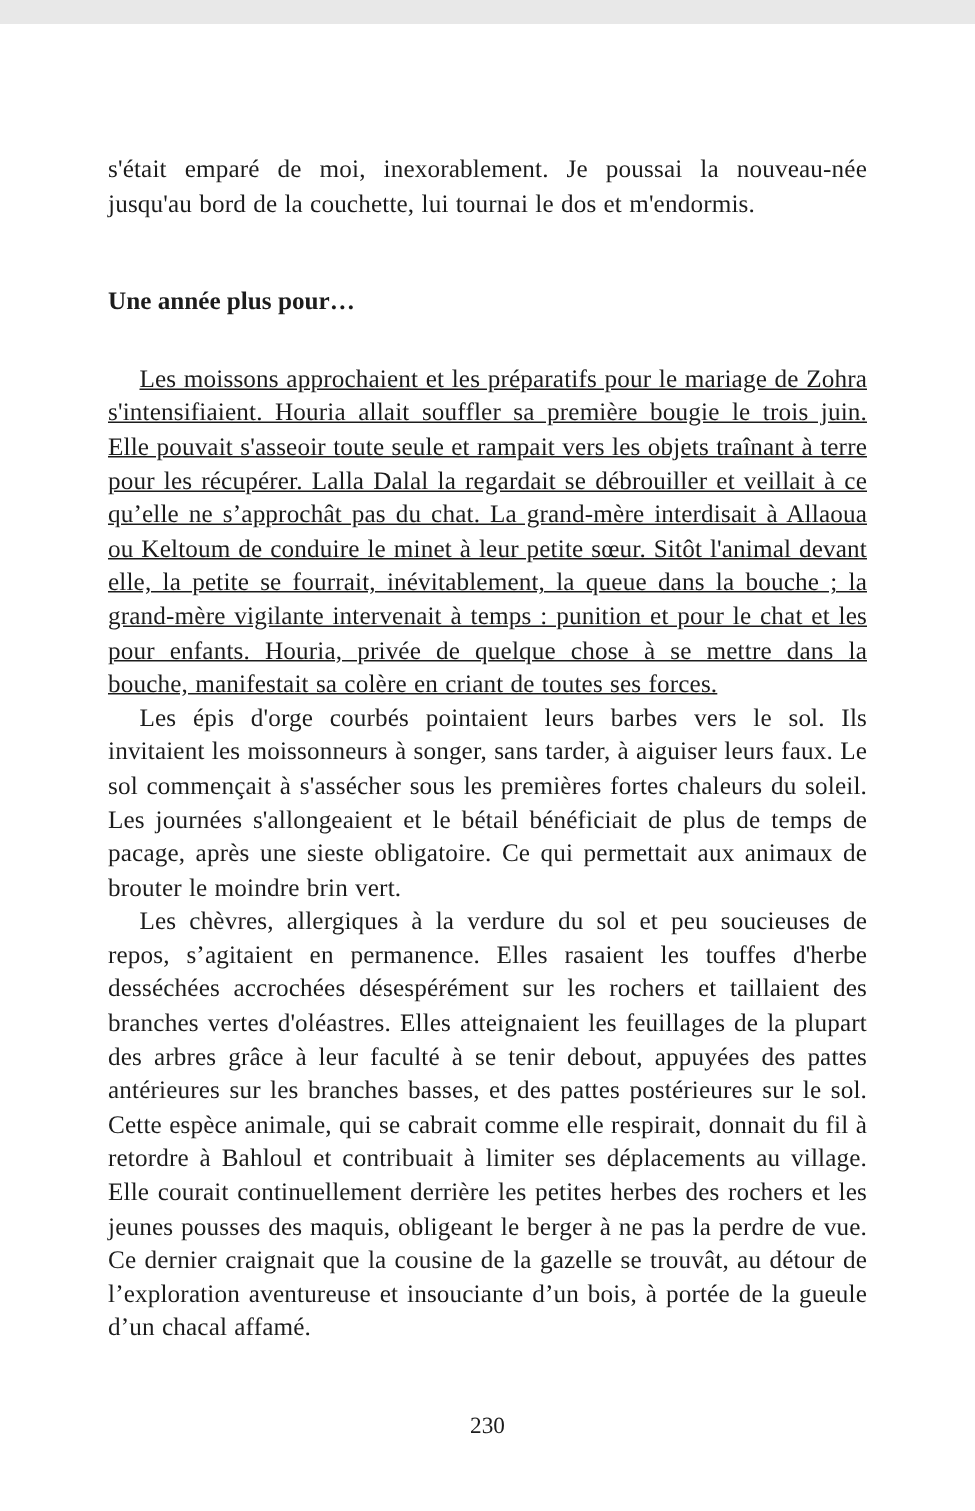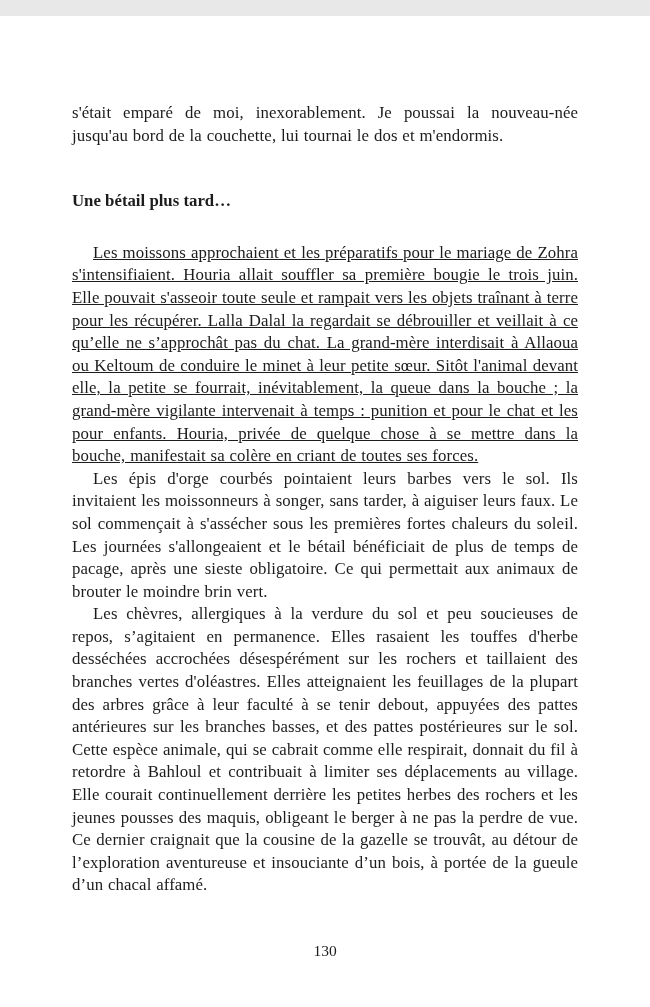--- a/index.html
+++ b/index.html
@@ -59,23 +59,23 @@
     color: #1c1c1c;
   }
 </style>
 </head>
 <body>
 
 <div class="book-page">
   <div class="text-block">
     <p class="para opening">s'était emparé de moi, inexorablement. Je poussai la nouveau-née jusqu'au bord de la couchette, lui tournai le dos et m'endormis.</p>
 
-    <h2 class="section-heading">Une bétail plus tard…</h2>
+    <h2 class="section-heading">Une année plus pour…</h2>
 
     <p class="para indented first-after-heading">Les moissons approchaient et les préparatifs pour le mariage de Zohra s'intensifiaient. Houria allait souffler sa première bougie le trois juin. Elle pouvait s'asseoir toute seule et rampait vers les objets traînant à terre pour les récupérer. Lalla Dalal la regardait se débrouiller et veillait à ce qu’elle ne s’approchât pas du chat. La grand-mère interdisait à Allaoua ou Keltoum de conduire le minet à leur petite sœur. Sitôt l'animal devant elle, la petite se fourrait, inévitablement, la queue dans la bouche ; la grand-mère vigilante intervenait à temps : punition et pour le chat et les pour enfants. Houria, privée de quelque chose à se mettre dans la bouche, manifestait sa colère en criant de toutes ses forces.</p>
 
     <p class="para indented">Les épis d'orge courbés pointaient leurs barbes vers le sol. Ils invitaient les moissonneurs à songer, sans tarder, à aiguiser leurs faux. Le sol commençait à s'assécher sous les premières fortes chaleurs du soleil. Les journées s'allongeaient et le bétail bénéficiait de plus de temps de pacage, après une sieste obligatoire. Ce qui permettait aux animaux de brouter le moindre brin vert.</p>
 
     <p class="para indented">Les chèvres, allergiques à la verdure du sol et peu soucieuses de repos, s’agitaient en permanence. Elles rasaient les touffes d'herbe desséchées accrochées désespérément sur les rochers et taillaient des branches vertes d'oléastres. Elles atteignaient les feuillages de la plupart des arbres grâce à leur faculté à se tenir debout, appuyées des pattes antérieures sur les branches basses, et des pattes postérieures sur le sol. Cette espèce animale, qui se cabrait comme elle respirait, donnait du fil à retordre à Bahloul et contribuait à limiter ses déplacements au village. Elle courait continuellement derrière les petites herbes des rochers et les jeunes pousses des maquis, obligeant le berger à ne pas la perdre de vue. Ce dernier craignait que la cousine de la gazelle se trouvât, au détour de l’exploration aventureuse et insouciante d’un bois, à portée de la gueule d’un chacal affamé.</p>
   </div>
 
-  <div class="page-number">130</div>
+  <div class="page-number">230</div>
 </div>
 
 </body></html>

